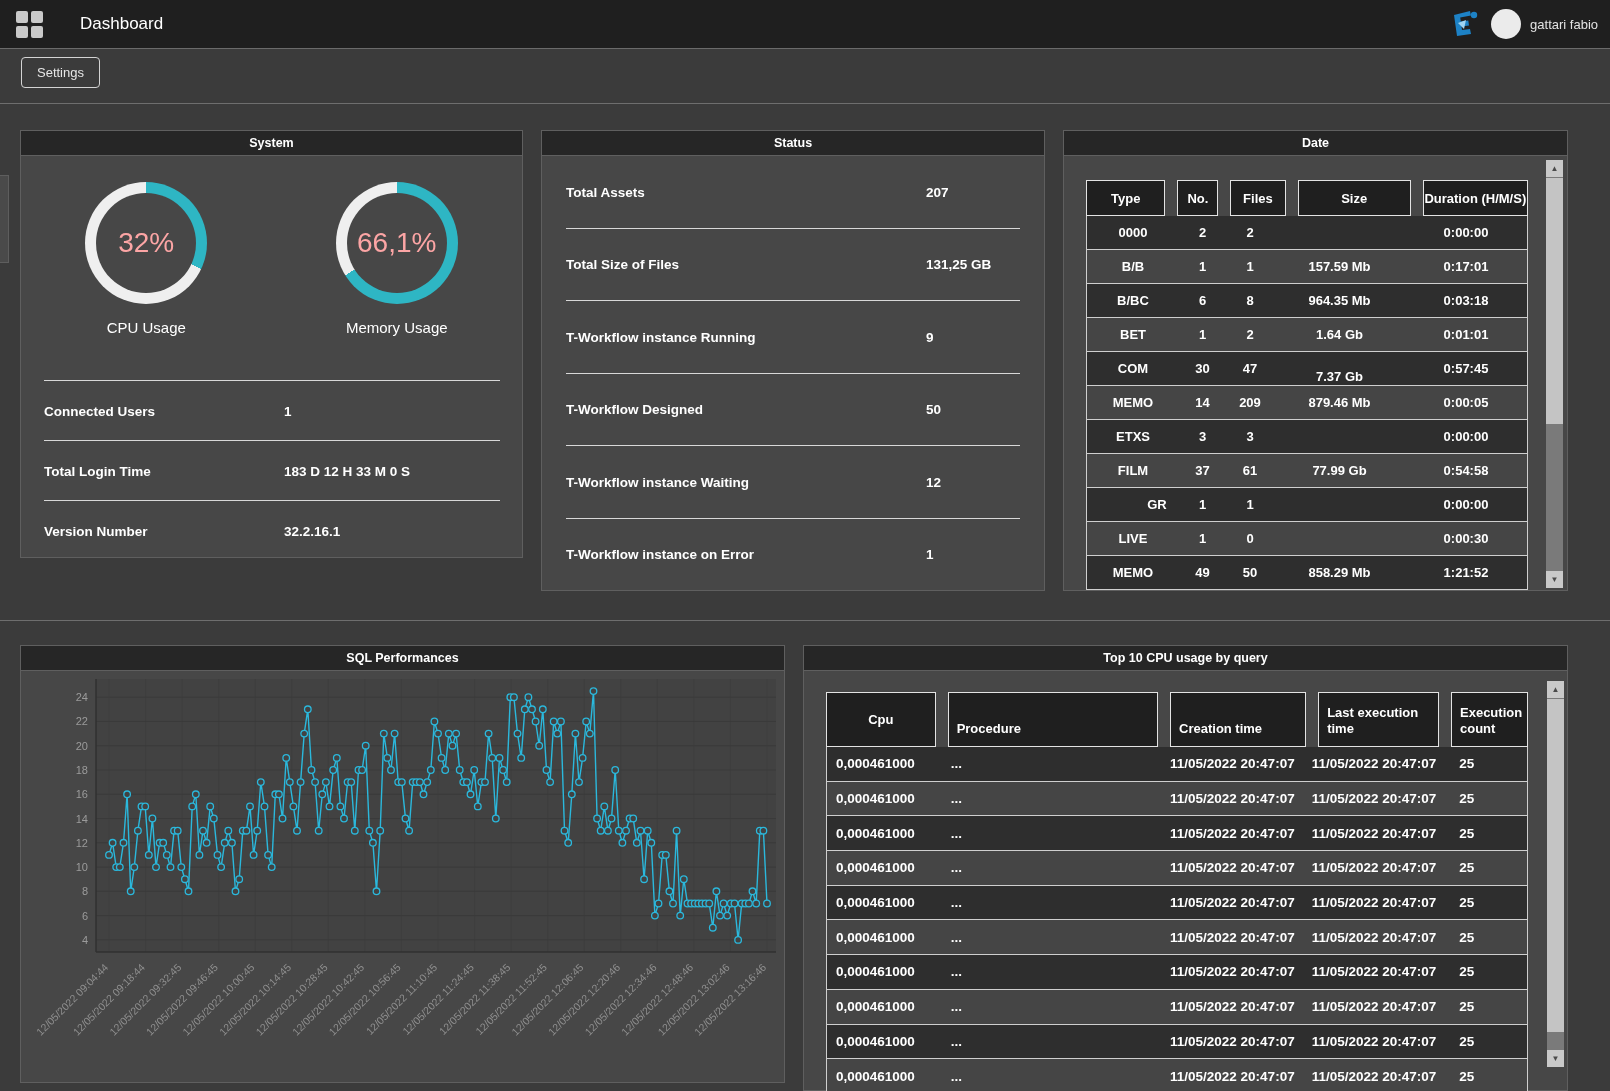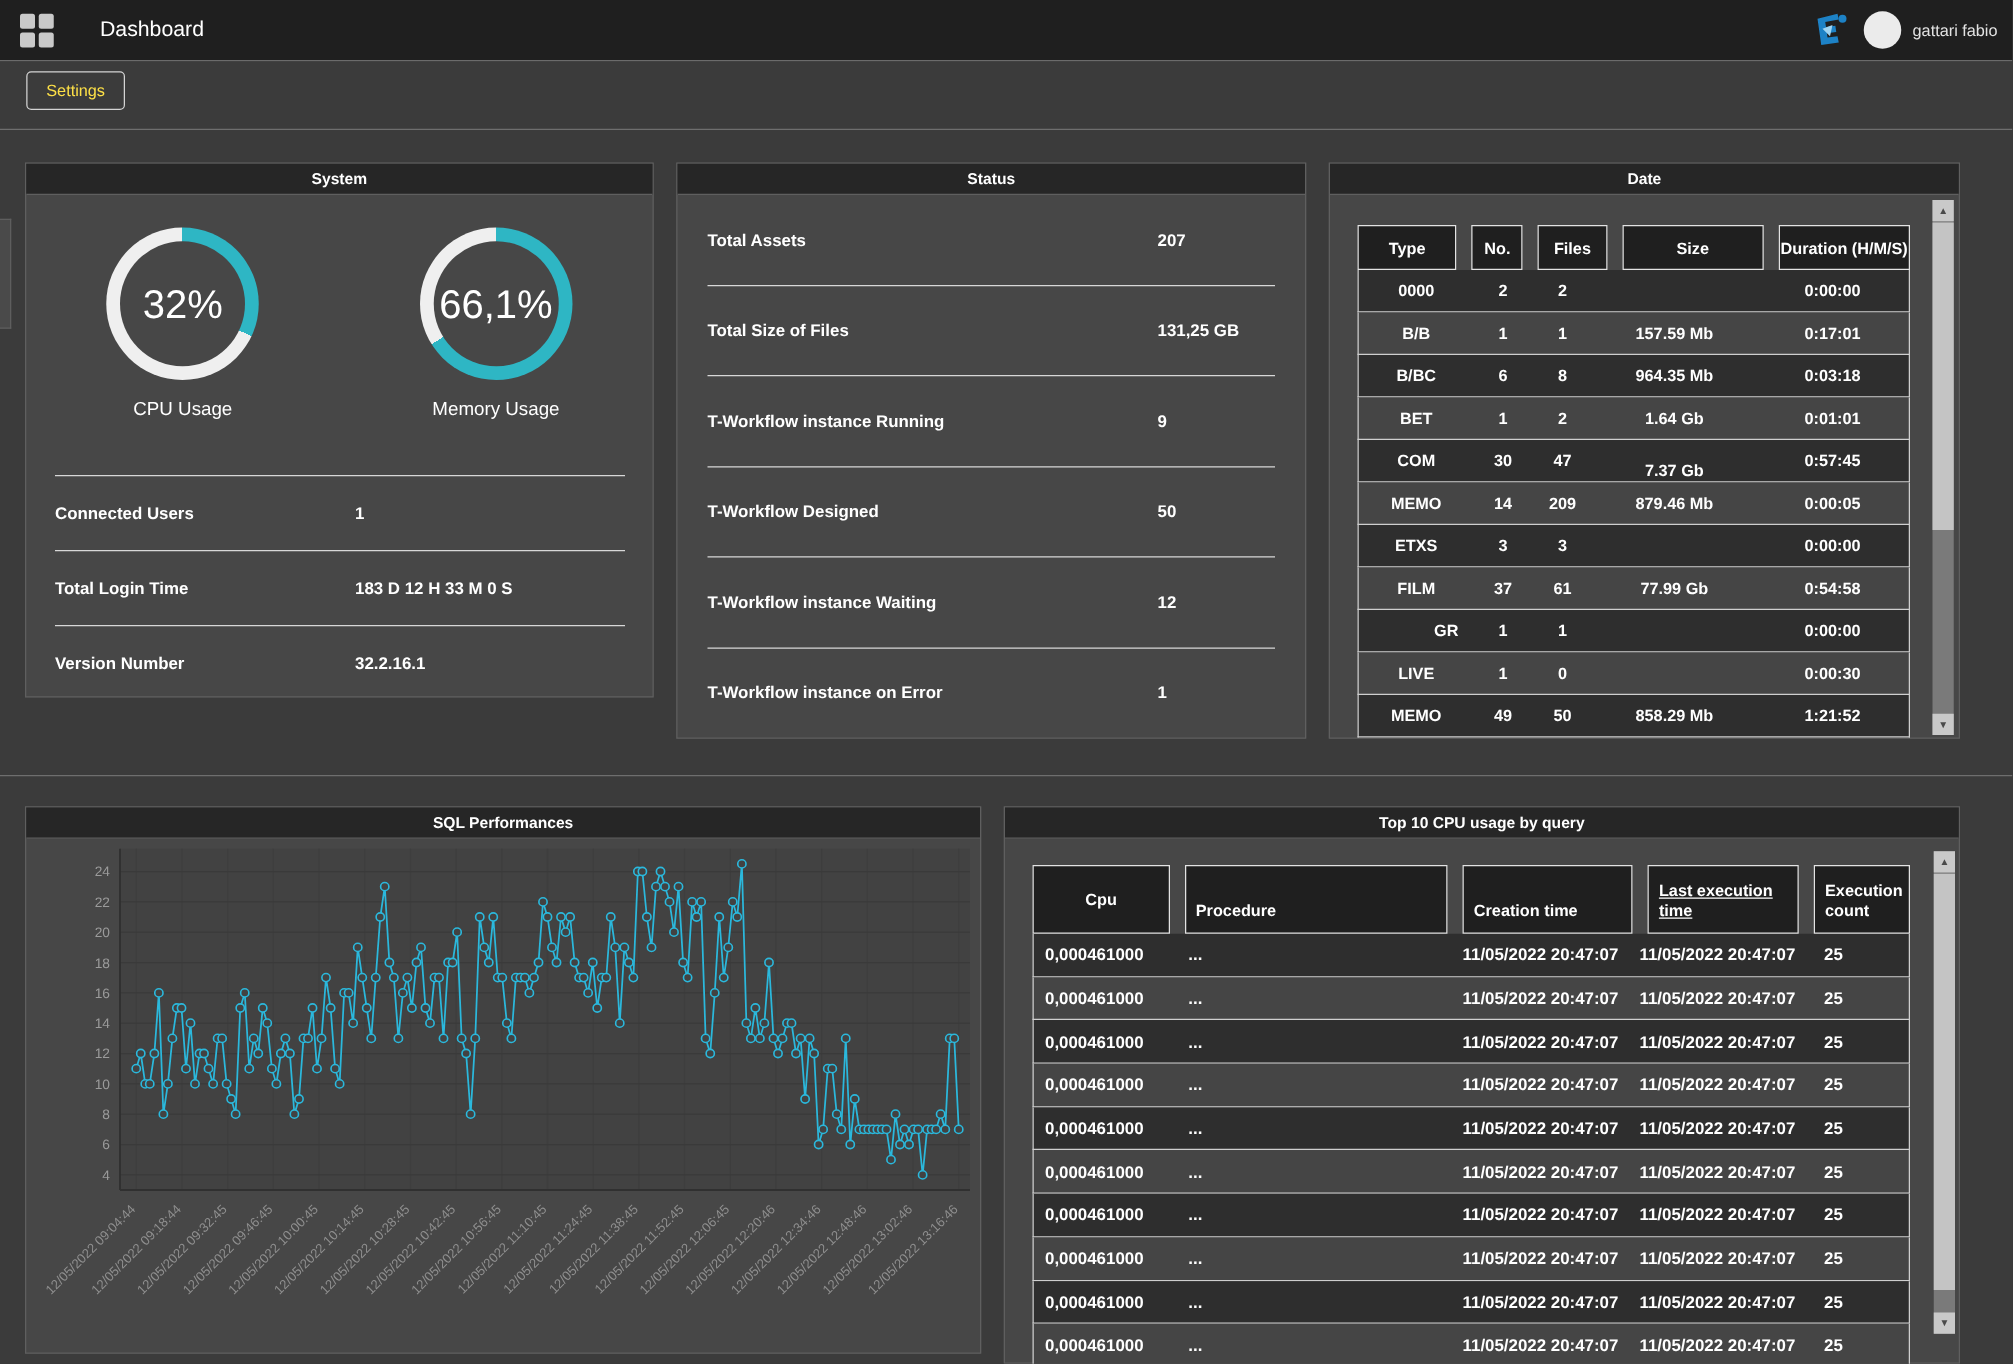--- a/index.html
+++ b/index.html
@@ -10,38 +10,38 @@
   }
   
   #topbar{position:absolute;left:0;top:0;width:1610px;height:48px;background:#1f1f1f;border-bottom:1px solid #6b6b6b;}
   #grid-icon{position:absolute;left:16px;top:11px;width:27px;height:27px;display:grid;grid-template-columns:12px 12px;grid-template-rows:12px 12px;gap:3px;cursor:pointer;}
   #grid-icon span{background:#c9c9c9;border-radius:2px;}
   #page-title{position:absolute;left:80px;top:0;line-height:48px;font-size:17px;color:#ffffff;}
   #topbar-right{position:absolute;right:12px;top:0;height:48px;display:flex;align-items:center;gap:9px;}
   #user-name{font-size:13px;color:#e3e3e3;}
   #avatar{width:30px;height:30px;border-radius:50%;background:#ebebeb;}
   
-  #settings-btn{position:absolute;left:21px;top:57px;height:31px;padding:0 15px;background:transparent;border:1px solid #d4d4d4;border-radius:4px;color:#fde047;font-size:13px;font-family:"Liberation Sans",sans-serif;cursor:pointer;}
+  #settings-btn{position:absolute;left:21px;top:57px;height:31px;padding:0 15px;background:transparent;border:1px solid #d4d4d4;border-radius:4px;color:#e5e5e5;font-size:13px;font-family:"Liberation Sans",sans-serif;cursor:pointer;}
   .hsep{position:absolute;left:0;width:1610px;height:1px;background:#6e6e6e;}
   #sep1{top:103px;} #sep2{top:620px;}
   #left-notch{position:absolute;left:0;top:175px;width:8px;height:86px;background:#4a4a4a;border:1px solid #5e5e5e;border-left:none;}
   
   .panel{position:absolute;background:#474747;border:1px solid #5f5f5f;box-sizing:border-box;}
   .panel-header{height:24px;background:#262626;border-bottom:1px solid #5f5f5f;color:#fff;font-size:12.5px;font-weight:bold;text-align:center;line-height:24px;}
   .panel-body{position:relative;height:calc(100% - 25px);}
   #system-panel{left:20px;top:130px;width:503px;height:428px;}
   #status-panel{left:541px;top:130px;width:504px;height:461px;}
   #date-panel{left:1063px;top:130px;width:505px;height:461px;}
   #sql-panel{left:20px;top:645px;width:765px;height:438px;}
   #top10-panel{left:803px;top:645px;width:765px;height:446px;}
   
   #gauges{display:flex;padding-top:26px;}
   .gauge-wrap{flex:1;display:flex;flex-direction:column;align-items:center;}
   .gauge{width:122px;height:122px;border-radius:50%;position:relative;}
-  .gauge-hole{position:absolute;inset:11px;border-radius:50%;background:#474747;display:flex;align-items:center;justify-content:center;font-size:32px;color:#ffffff;}
+  .gauge-hole{position:absolute;inset:11px;border-radius:50%;background:#474747;display:flex;align-items:center;justify-content:center;font-size:28px;color:#fca5a5;}
   .gauge-label{margin-top:15px;font-size:15px;color:#fff;}
   
   #system-rows{position:absolute;left:23px;right:22px;top:224px;}
   .sys-row{height:59px;border-top:1px solid #d8d8d8;position:relative;}
   .kv-label{position:absolute;left:0;top:50%;transform:translateY(-50%);font-size:13.5px;font-weight:bold;color:#fff;}
   .sys-row .kv-value{position:absolute;left:240px;top:50%;transform:translateY(-50%);font-size:13.5px;font-weight:bold;}
   #status-rows{position:absolute;left:24px;right:24px;top:0;bottom:0;display:flex;flex-direction:column;}
   .status-row{flex:1;position:relative;}
   .status-row:not(:last-child){border-bottom:1px solid #d8d8d8;}
   .status-row .kv-value{position:absolute;left:360px;top:50%;transform:translateY(-50%);font-size:13.5px;font-weight:bold;}
@@ -508,21 +508,21 @@
 </div>
 
 <div id="top10-panel" class="panel">
   <div class="panel-header">Top 10 CPU usage by query</div>
   <div class="panel-body">
     <div id="top10-table" class="dtable" style="left:22px;top:21px;width:702px;">
         <div class="t-head">
           <div class="t-hcell" style="width: 115px; height: 55px;">Cpu</div>
           <div class="t-hcell q-hcell" style="width: 220px; height: 55px;">Procedure</div>
           <div class="t-hcell q-hcell" style="width: 142px; height: 55px;">Creation time</div>
-          <div class="t-hcell q-hcell" style="width: 126px; height: 55px; text-decoration: underline;">Last execution time</div>
+          <div class="t-hcell q-hcell" style="width: 126px; height: 55px;">Last execution time</div>
           <div class="t-hcell q-hcell" style="width: 77px; height: 55px;">Execution count</div>
         </div>
         <div class="t-row row-dark" style="height: 34.7px;">
           <div class="t-cell q-cell" style="width: 115px;">0,000461000</div>
           <div class="t-cell q-cell" style="width: 220px;">...</div>
           <div class="t-cell q-cell" style="width: 142px;">11/05/2022 20:47:07</div>
           <div class="t-cell q-cell" style="width: 148px;">11/05/2022 20:47:07</div>
           <div class="t-cell q-cell" style="width: 77px;">25</div>
         </div>
         <div class="t-row row-light" style="height: 34.7px;">

